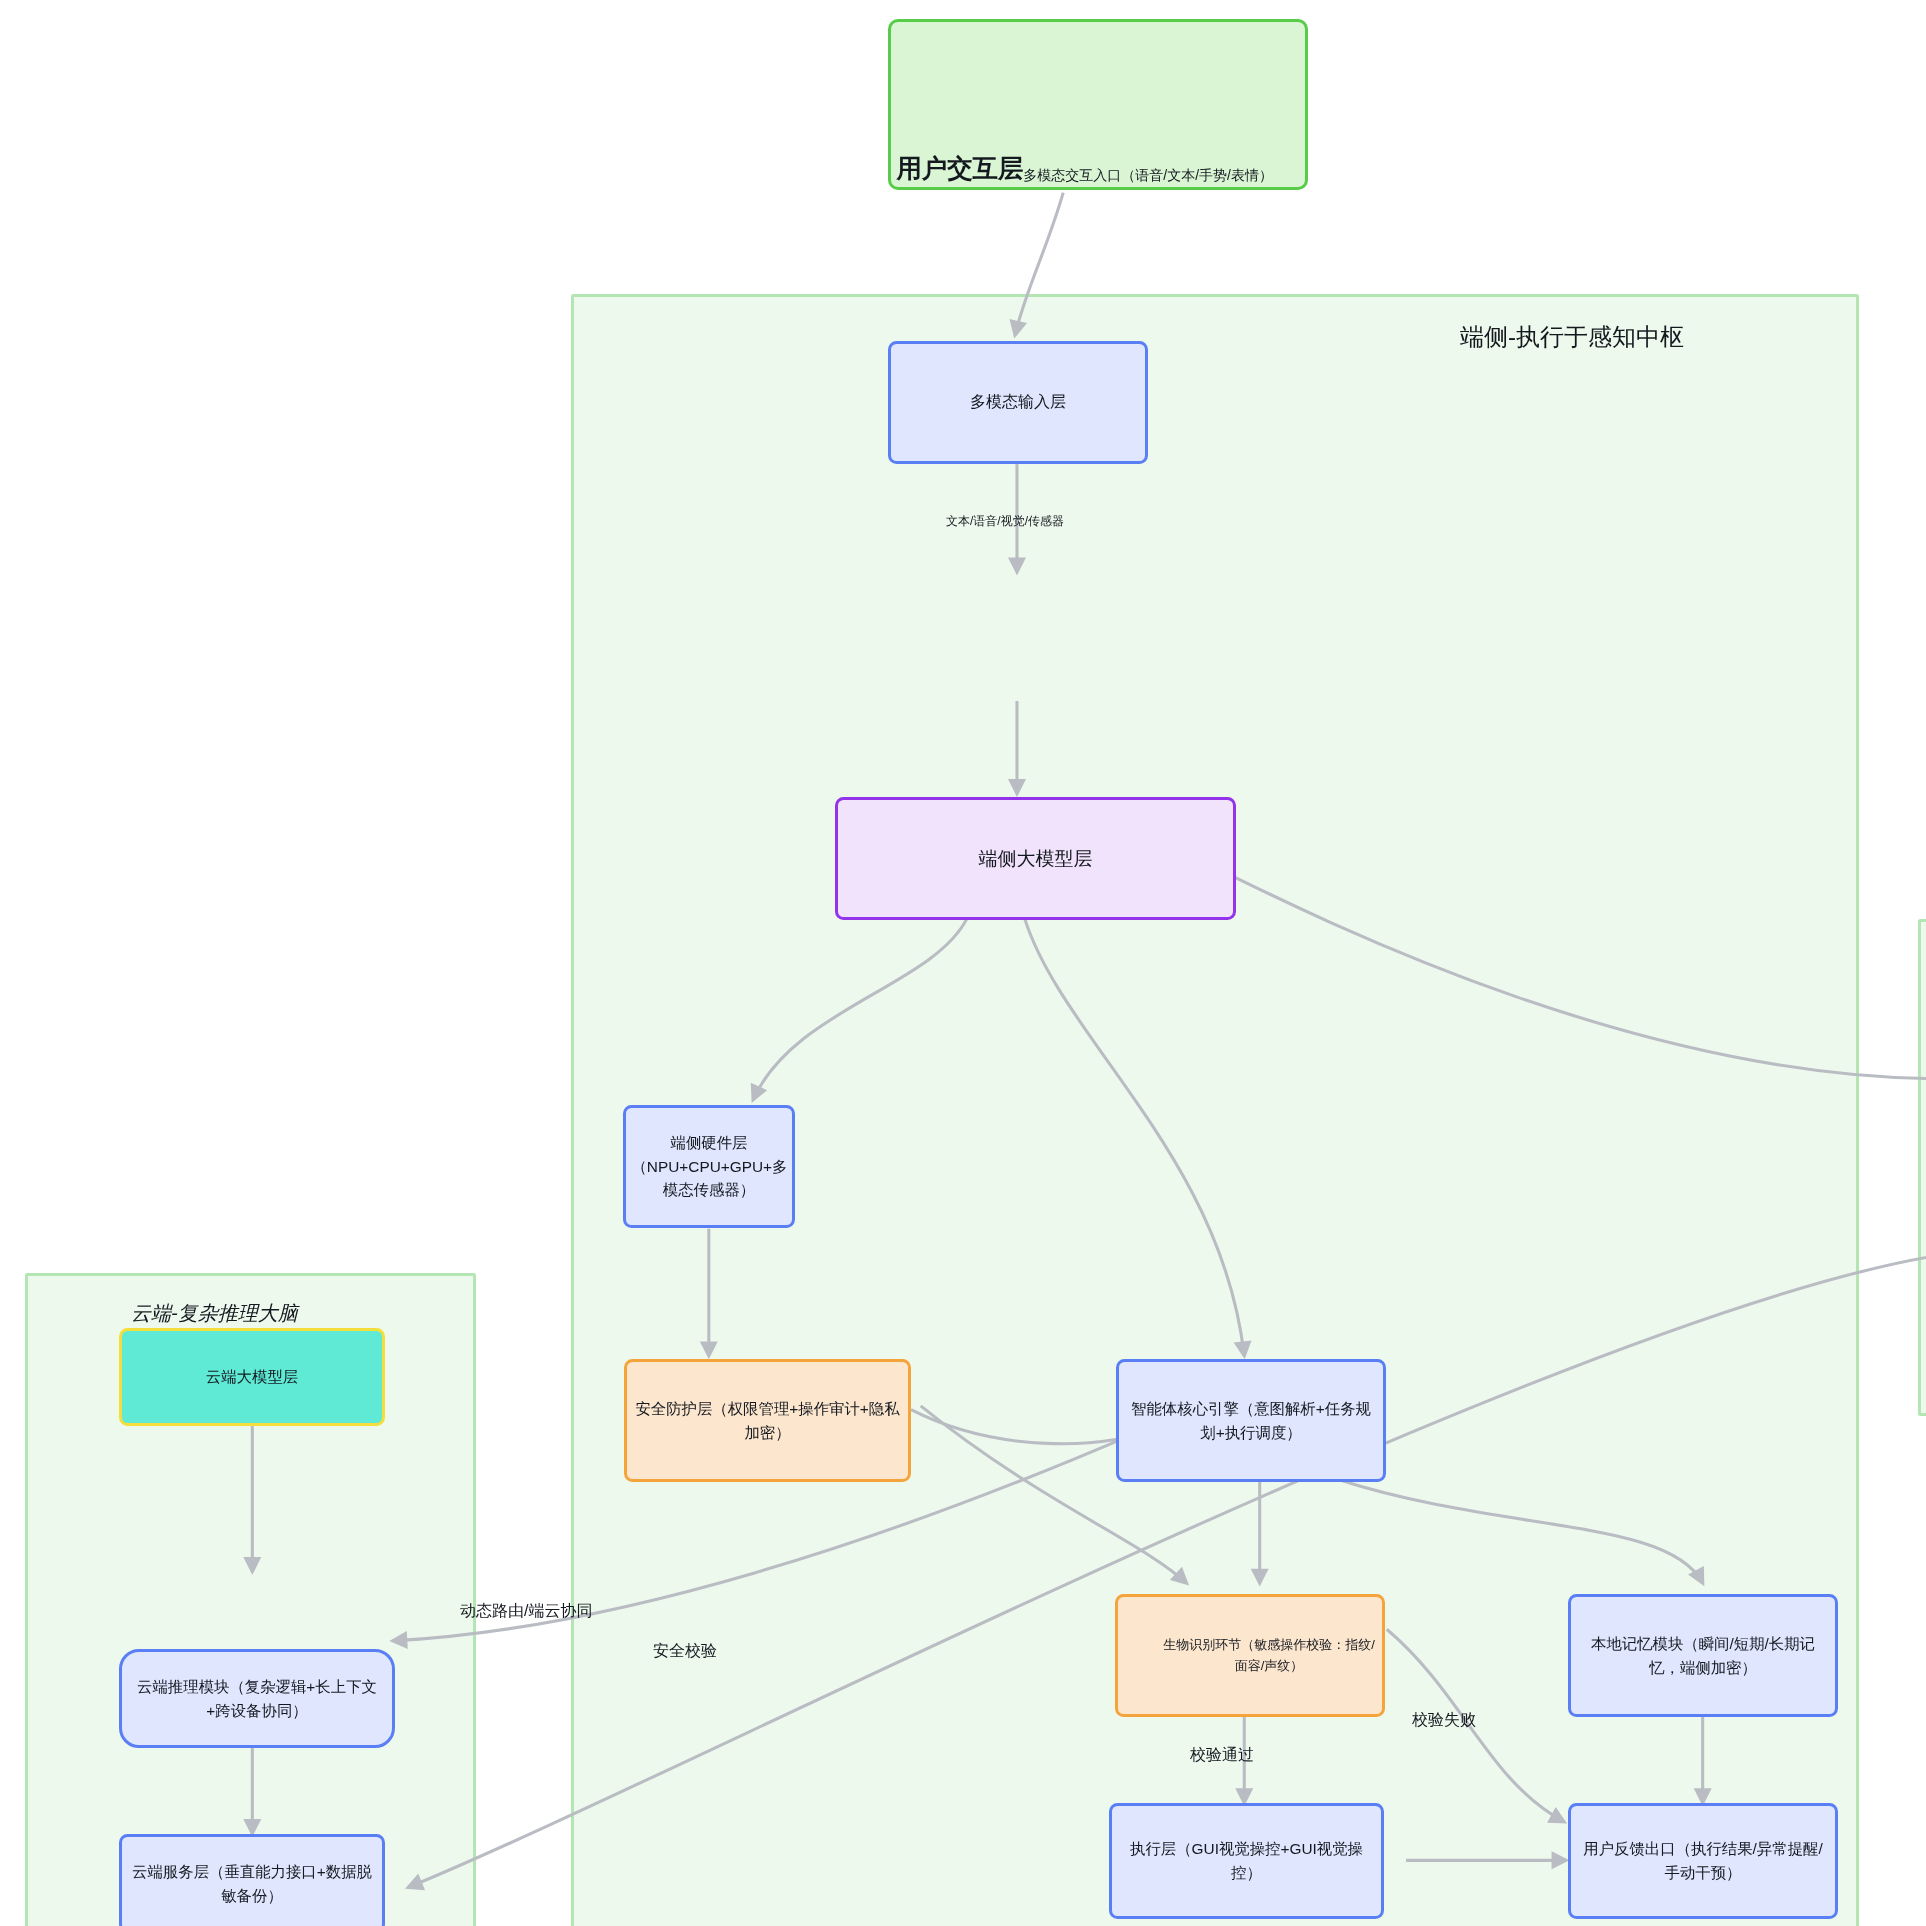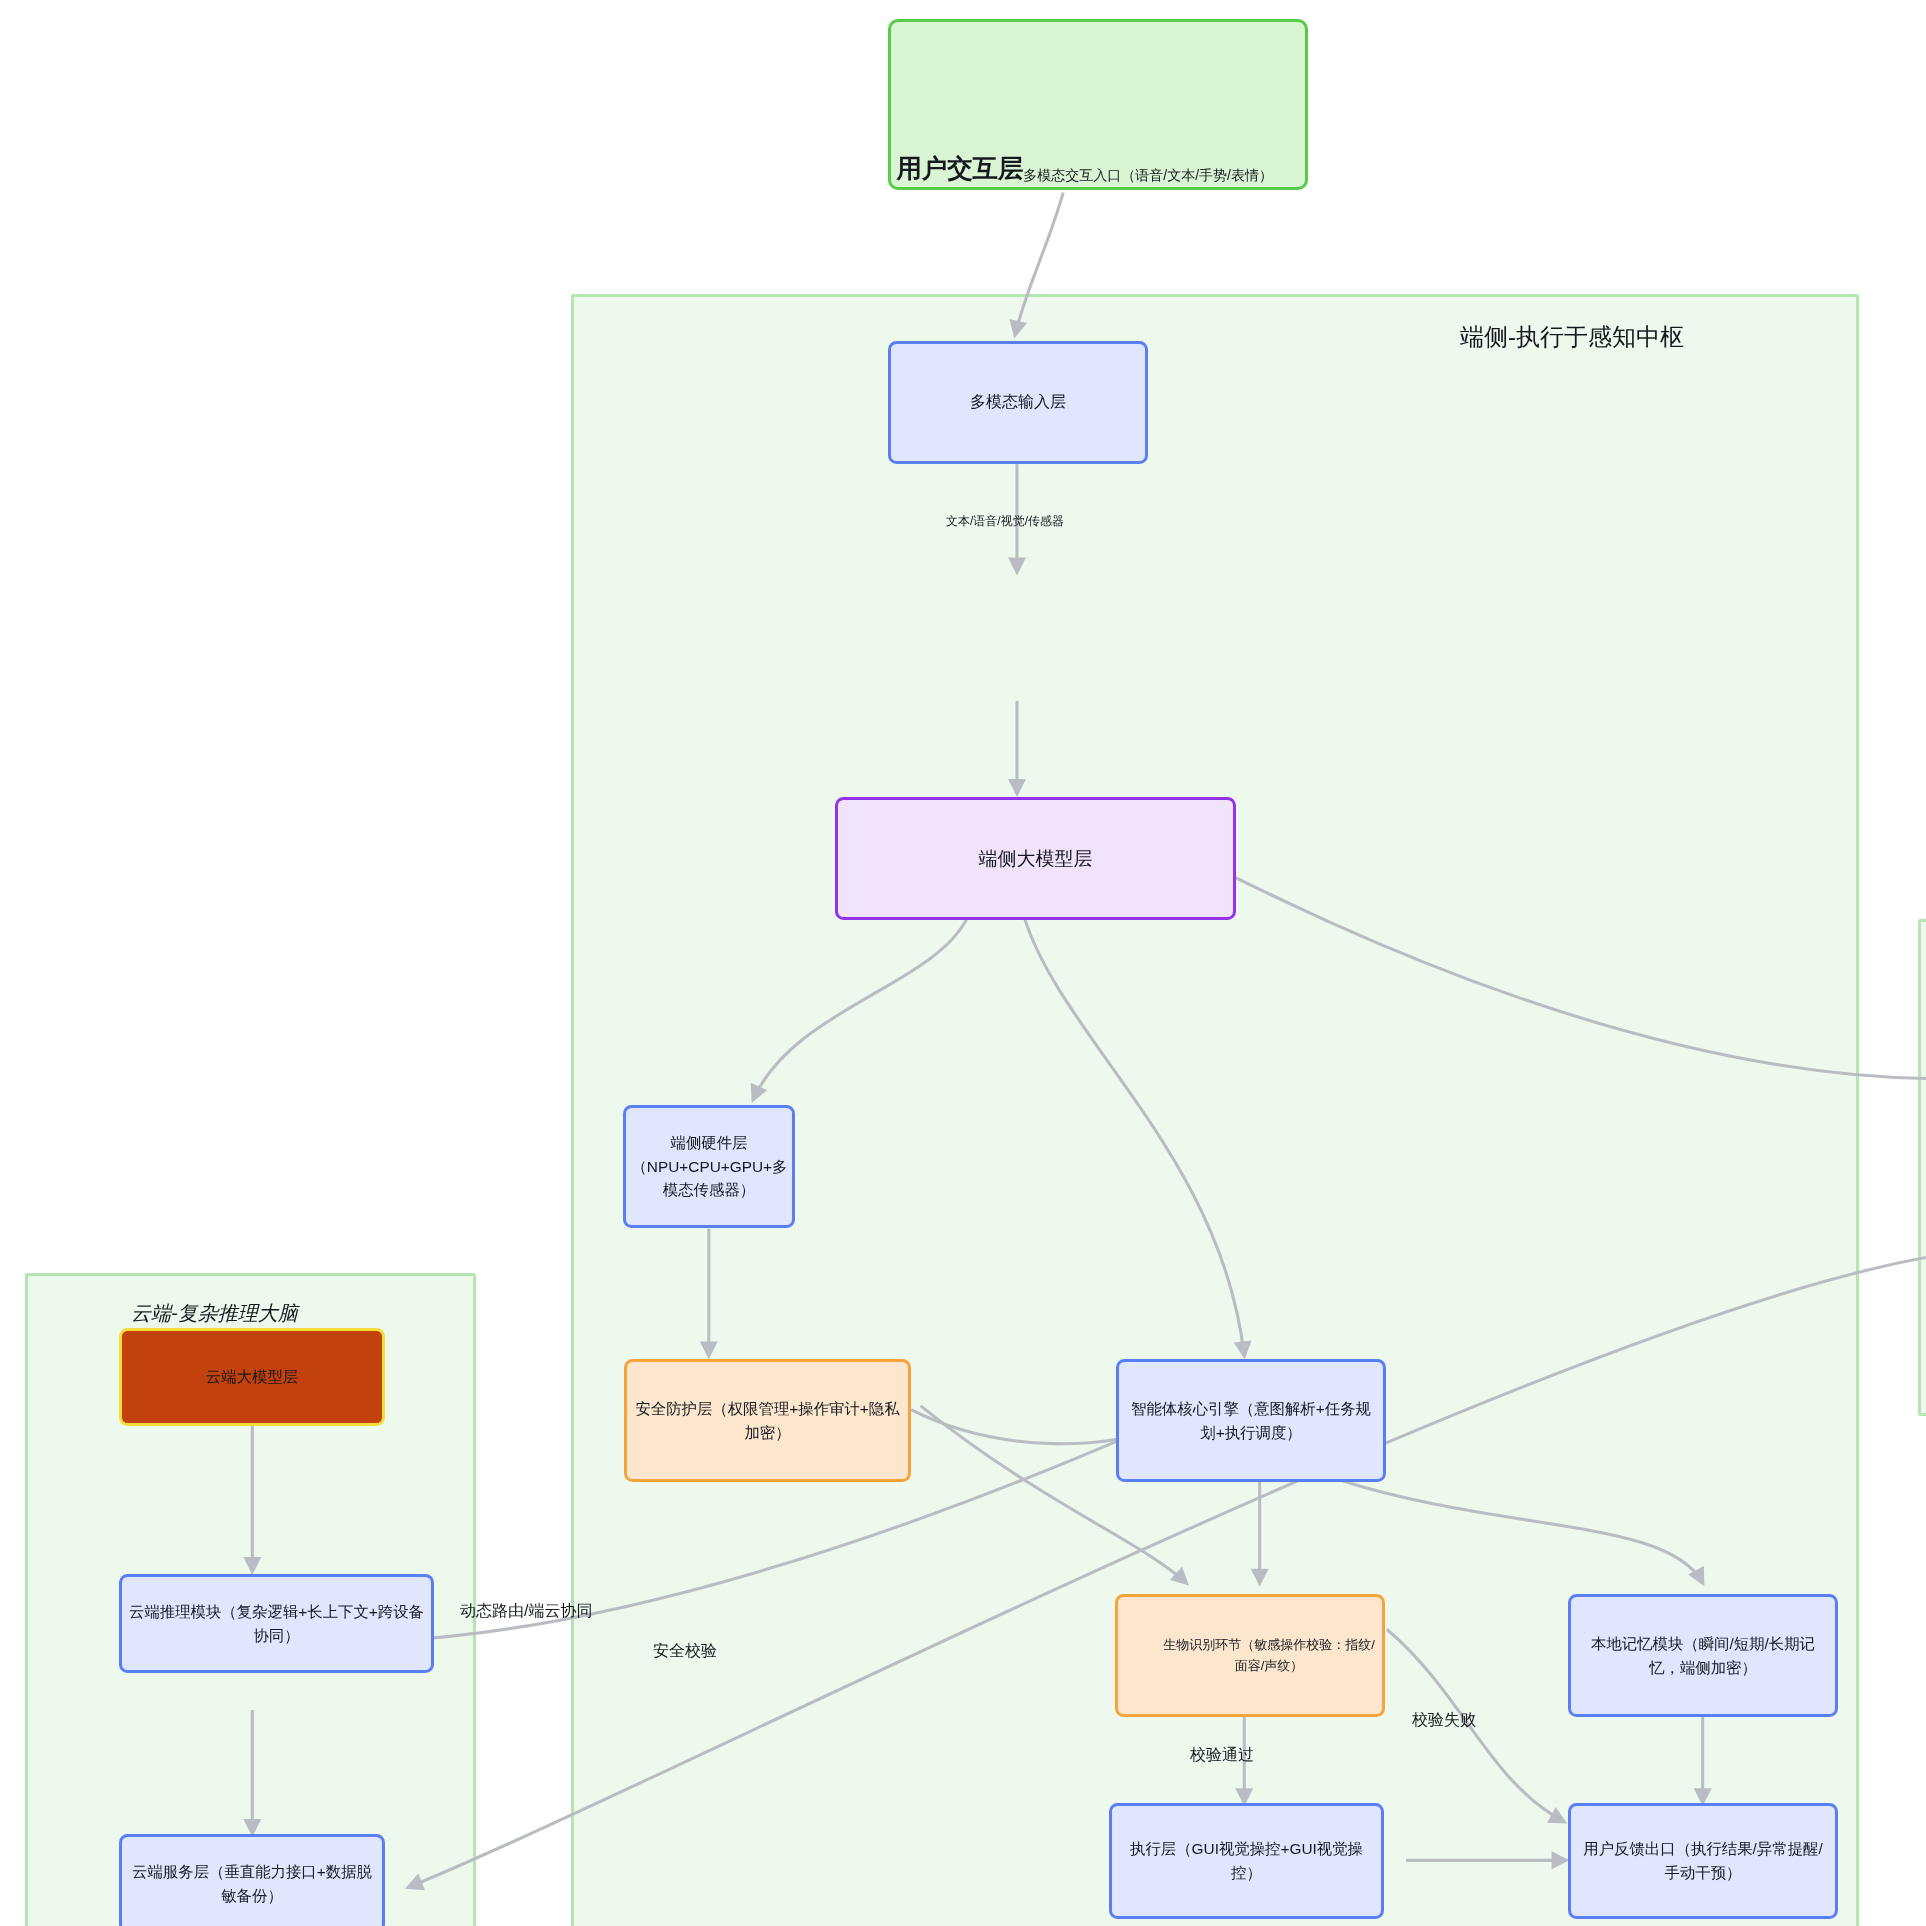--- a/index.html
+++ b/index.html
@@ -46,21 +46,21 @@
   .node .txt{
     display:block;
     width:100%;
     line-height:1.55;
     white-space:pre-line;
   }
 
   .n-blue{background:#dfe6fd;border:3.1px solid #5a7ff5;}
   .n-purple{background:#f2e3fc;border:3.1px solid #9333ea;}
   .n-orange{background:#fce6ce;border:3.1px solid #f5a43c;}
-  .n-yellow{background:#c2410c;border:3.1px solid #f5de3b;}
+  .n-yellow{background:#5eead4;border:3.1px solid #f5de3b;}
   .n-green-top{background:#d9f5d3;border:3.9px solid #57cc49;border-radius:10px;}
 
   
   .topcard{
     position:absolute;
     display:flex;
     flex-direction:row;
     align-items:flex-end;
     justify-content:flex-start;
     box-sizing:border-box;
@@ -175,21 +175,21 @@
   </div>
 
   <div class="node n-blue" style="left:1568px;top:1803px;width:270px;height:116px;">
     <span class="txt" style="font-size:15.4px;">用户反馈出口（执行结果/异常提醒/手动干预）</span>
   </div>
 
   <div class="node n-yellow" style="left:119px;top:1328px;width:266px;height:98px;">
     <span class="txt" style="font-size:15.4px;">云端大模型层</span>
   </div>
 
-  <div class="node n-blue" style="left:119px;top:1574px;width:315px;height:99px;">
+  <div class="node n-blue" style="left:119px;top:1649px;width:276px;height:99px;border-radius:20px;">
     <span class="txt" style="font-size:15.4px;">云端推理模块（复杂逻辑+长上下文+跨设备协同）</span>
   </div>
 
   <div class="node n-blue" style="left:119px;top:1834px;width:266px;height:99px;">
     <span class="txt" style="font-size:15.4px;">云端服务层（垂直能力接口+数据脱敏备份）</span>
   </div>
 
   <div class="elabel" style="left:946px;top:514px;font-size:12px;">文本/语音/视觉/传感器</div>
 
   <div class="elabel" style="left:460px;top:1601px;font-size:16px;">动态路由/端云协同</div>

